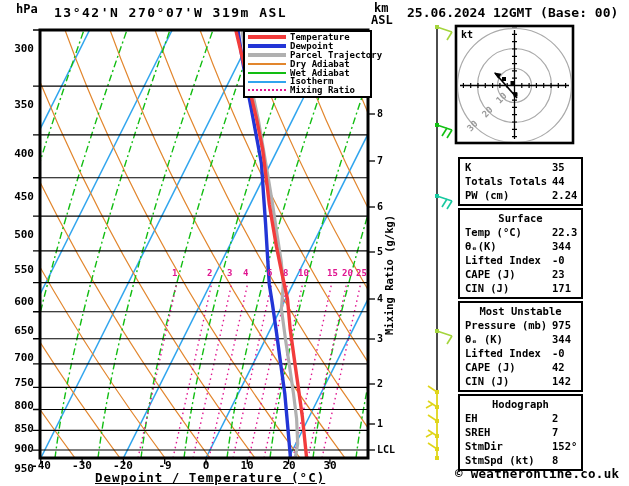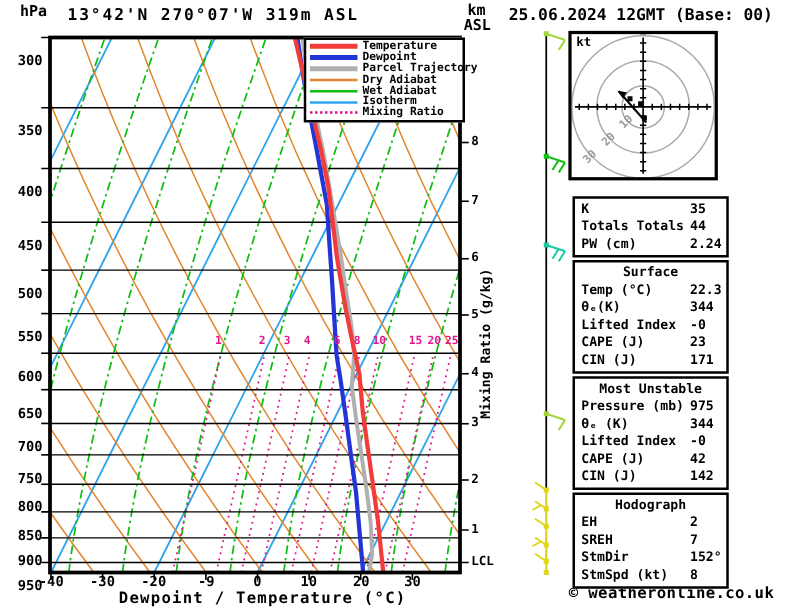--- a/index.html
+++ b/index.html
@@ -5,21 +5,21 @@
   html,body{margin:0;padding:0;background:#fff;}
   #stage{position:relative;width:629px;height:486px;background:#fff;overflow:hidden;
          font-family:"DejaVu Sans Mono","DejaVu Sans",monospace;color:#000;border-radius:16px;}
   .abs{position:absolute;}
   .lbl{position:absolute;font-weight:bold;white-space:nowrap;}
   #title{left:54px;top:5px;font-size:13px;letter-spacing:1.5px;}
   #hpa-unit{left:16px;top:2px;font-size:12px;}
   #km-unit{left:374px;top:1px;font-size:12px;}
   #asl-unit{left:371px;top:13px;font-size:12px;}
   #datetime{left:407px;top:5px;font-size:13px;}
-  #xaxis-title{left:95px;top:470px;width:230px;text-align:right;font-size:12.5px;letter-spacing:1px;}
+  #xaxis-title{left:95px;top:470px;width:230px;text-align:right;font-size:12.5px;letter-spacing:1px;text-decoration:underline;}
   #mixing-axis-label{left:383px;top:205px;height:140px;width:15px;font-size:10.5px;
       writing-mode:vertical-rl;transform:rotate(180deg);text-align:center;}
   #footer{left:455px;top:466px;font-size:12.5px;letter-spacing:0.3px;}
   #kt-label{left:461px;top:29px;font-size:10px;}
   #legend{left:243px;top:30px;width:125px;height:62px;border:2px solid #000;background:#fff;
           display:flex;flex-direction:column;justify-content:space-around;padding:1px 0;box-sizing:content-box;z-index:5;}
   .leg-row{display:flex;align-items:center;height:8.6px;}
   .leg-swatch{width:38px;margin:0 4px 0 3px;flex:none;}
   .leg-text{font-size:9px;font-weight:bold;line-height:8.6px;white-space:nowrap;}
   #tables{left:458px;top:157px;width:125px;}

